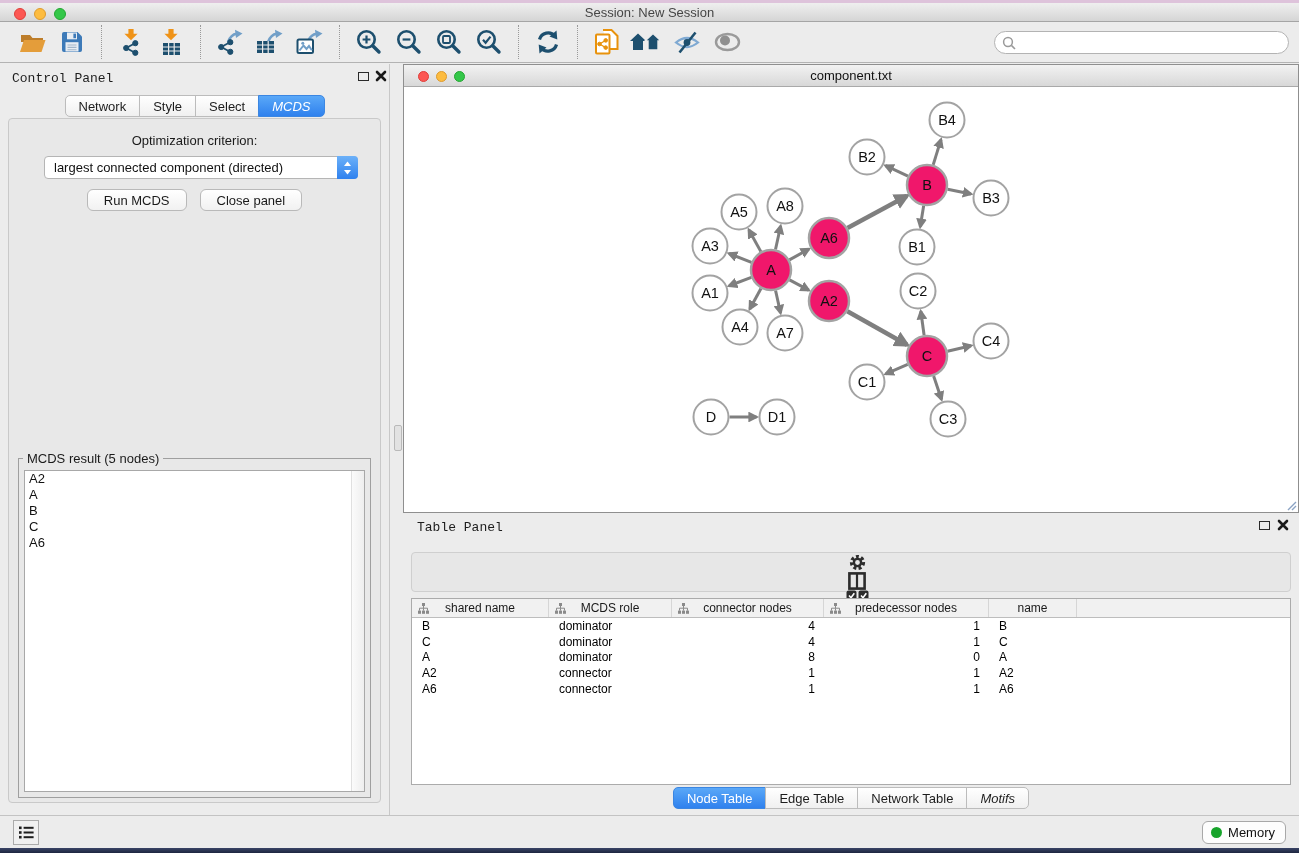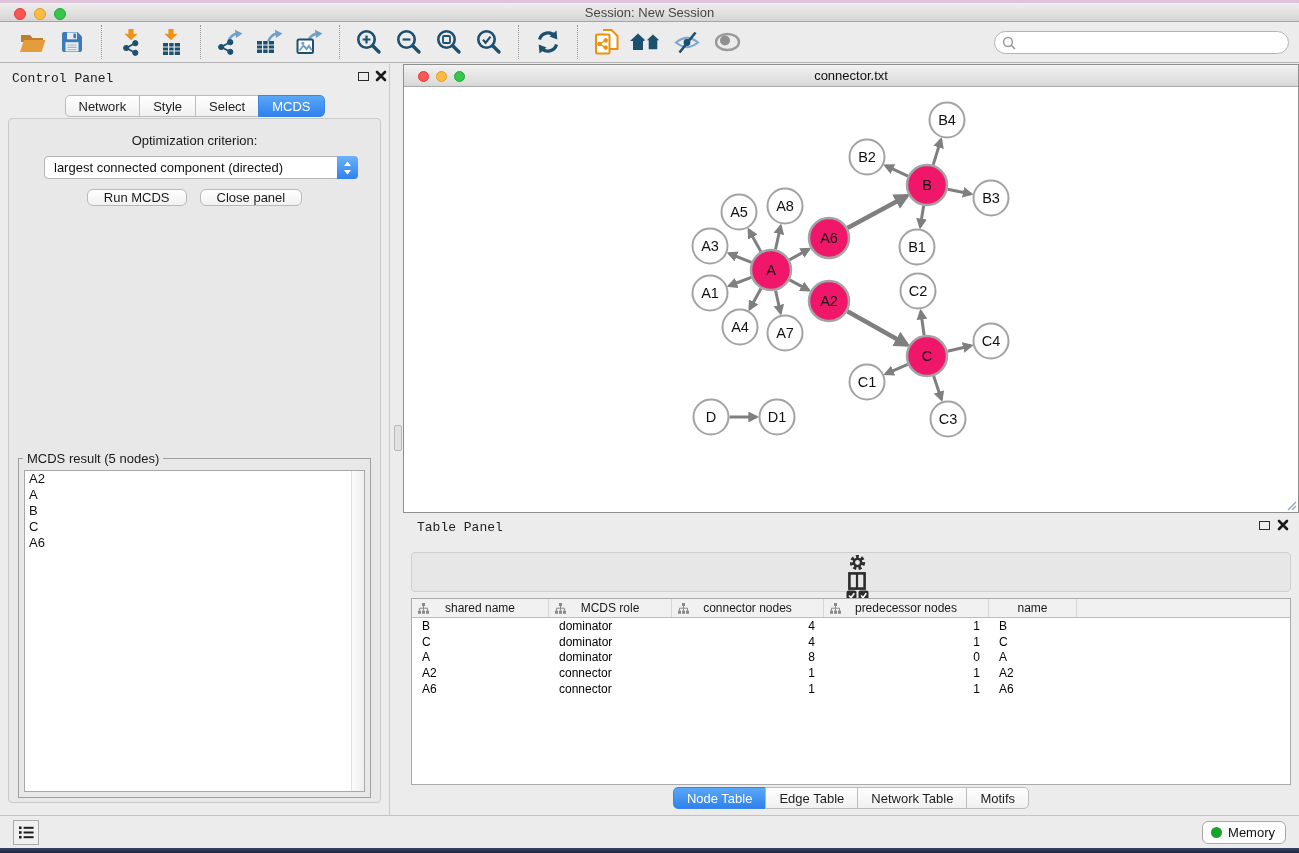--- a/index.html
+++ b/index.html
@@ -47,21 +47,21 @@
   .close-btn { position:absolute; top:6px; width:12px; height:12px; }
   .close-btn svg { display:block; }
 
   .seg { display:flex; }
   .seg-btn {
     height:22px; padding:0 13px; font-size:13px; color:#1d1d1d;
     background:linear-gradient(#ffffff,#f0f0f0); border:1px solid #bcbcbc; margin-left:-1px;
     display:flex; align-items:center; justify-content:center; white-space:nowrap;
   }
   .seg-btn:first-child { border-radius:5px 0 0 5px; margin-left:0; }
-  .seg-btn:last-child { border-radius:0 5px 5px 0; }
+  .seg-btn:last-child { border-radius:0 5px 5px 0;font-style:italic; }
   .seg-btn.active { background:linear-gradient(#5aa8f8,#2f81ee); border-color:#3b86e2; color:#fff; }
 
   .cp-tabs { position:absolute; left:50%; transform:translateX(-50%); top:31px; }
 
   .cp-content {
     position:absolute; left:8px; right:8px; top:54px; bottom:12px;
     background:#e8e8e8; border:1px solid #c9c9c9; border-radius:4px;
   }
   .opt-label { position:absolute; top:14px; left:0; right:0; text-align:center; font-size:13px; color:#1a1a1a; }
   .dropdown {
@@ -69,21 +69,21 @@
     background:#fff; border:1px solid #b5b5b5; border-radius:4px;
     display:flex; align-items:center;
   }
   .dropdown .dd-text { flex:1; font-size:13px; padding-left:9px; color:#111; white-space:nowrap; overflow:hidden; }
   .dropdown .dd-cap {
     width:21px; height:23px; margin:-1px -1px -1px 0; border-radius:0 4px 4px 0;
     background:linear-gradient(#6cb1f9,#2f81ee); display:flex; align-items:center; justify-content:center;
   }
   .btn-row { position:absolute; top:70px; left:0; right:0; display:flex; justify-content:center; gap:13px; }
   .push-btn {
-    height:17px; padding:0 16px; font-size:13px; color:#1a1a1a;
+    height:22px; padding:0 16px; font-size:13px; color:#1a1a1a;
     background:linear-gradient(#ffffff,#f1f1f1); border:1px solid #b9b9b9; border-radius:6px;
     display:flex; align-items:center;
   }
   .result-fieldset {
     position:absolute; left:9px; right:9px; top:339px; bottom:4px;
     border:1px solid #9f9f9f;
   }
   .result-legend {
     position:absolute; top:-8px; left:4px; background:#e8e8e8; padding:0 4px;
     font-size:13px; color:#1a1a1a;
@@ -370,21 +370,21 @@
 
   <div class="v-splitter-handle"></div>
 
   <div class="network-window">
     <div class="inner-titlebar">
       <div class="inner-lights">
         <span class="light red"></span>
         <span class="light yellow"></span>
         <span class="light green"></span>
       </div>
-      <div class="title">connector.txt</div>
+      <div class="title">component.txt</div>
     </div>
     <div class="net-canvas">
       <svg class="graph" id="graph" width="894" height="426" viewBox="0 0 894 426">
           <defs>
             <marker id="arrow" viewBox="0 0 4 4" markerWidth="3.6" markerHeight="3.6" refX="3" refY="2" orient="auto">
               <path d="M0 0 L4 2 L0 4 Z" fill="#7f7f7f"></path>
             </marker>
           </defs>
           <line x1="347.35035698573034" y1="190.4088817922656" x2="325.1817943710727" y2="198.7675201551693" stroke="#7f7f7f" stroke-width="3" marker-end="url(#arrow)"></line>
           <line x1="385.52056504213004" y1="192.89892269493157" x2="404.71557162052426" y2="203.15832276269398" stroke="#7f7f7f" stroke-width="3" marker-end="url(#arrow)"></line>

